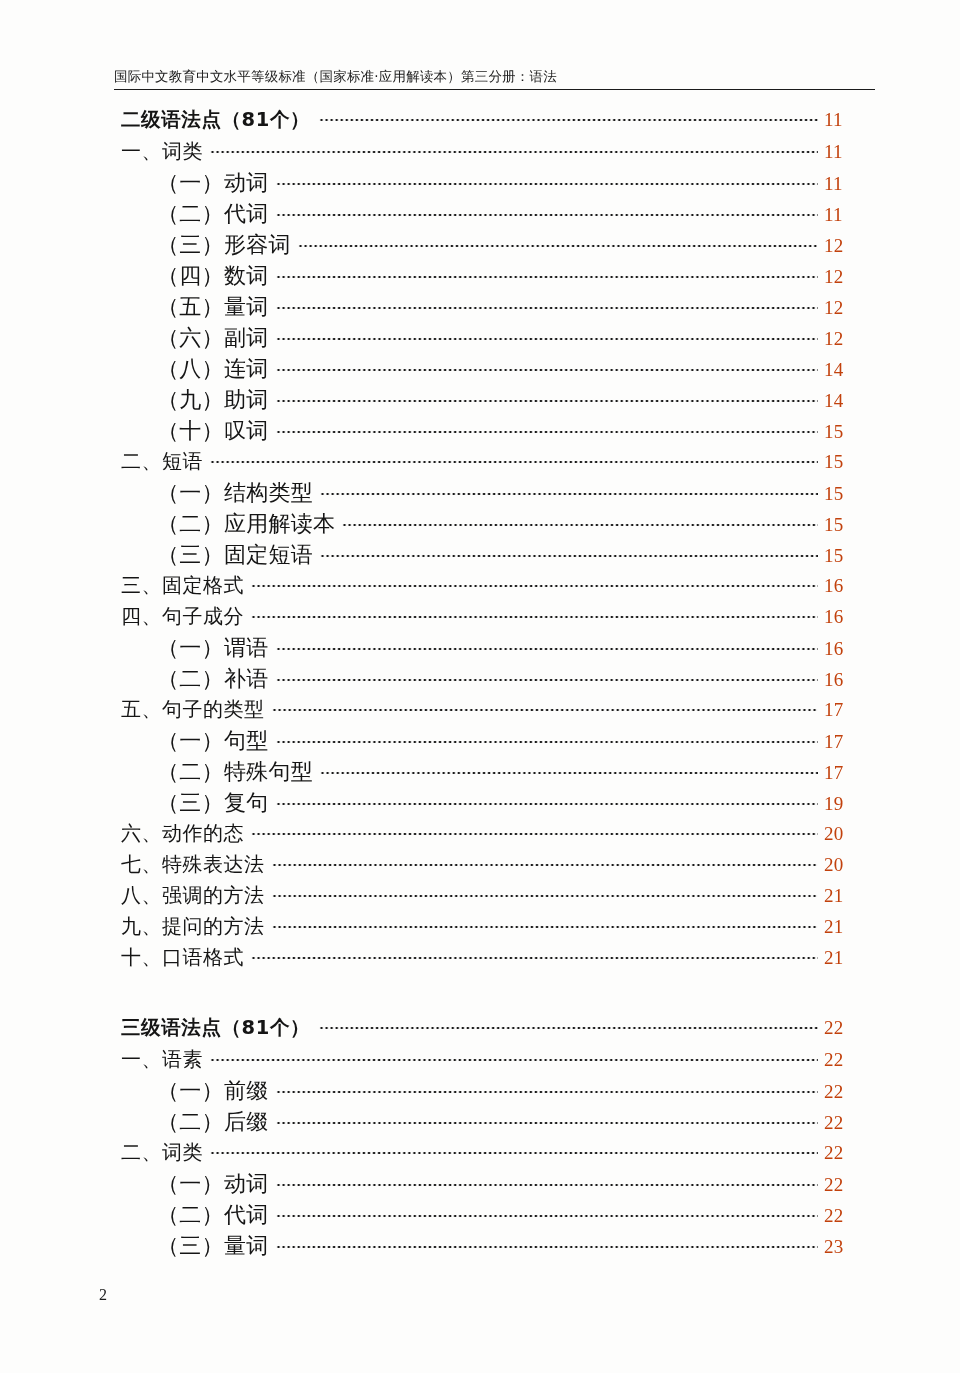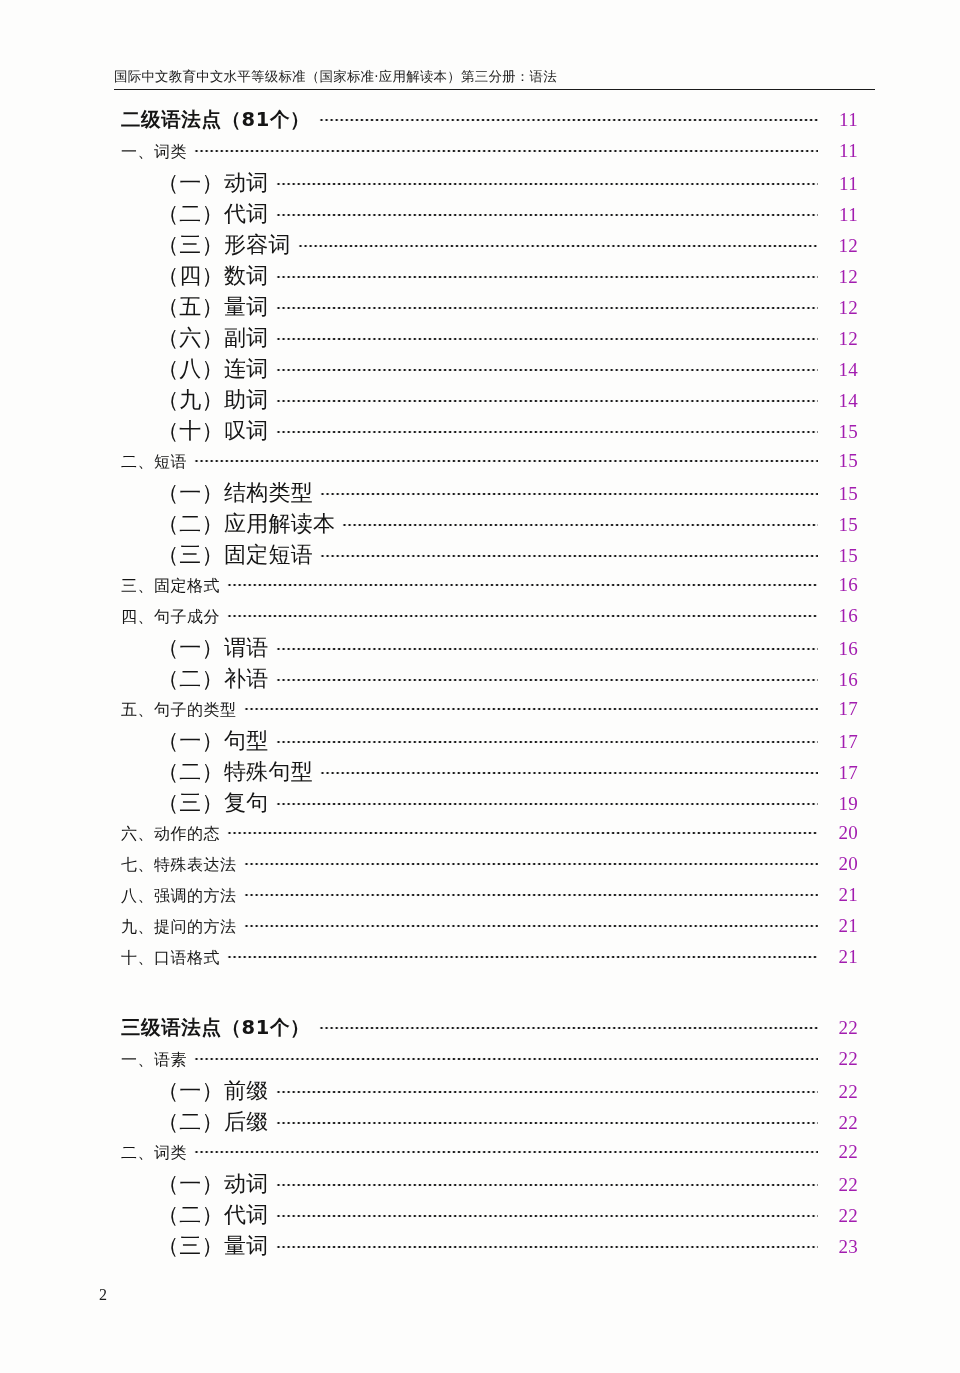--- a/index.html
+++ b/index.html
@@ -90,42 +90,41 @@
     bottom: 0.30em;
     height: 2.2px;
     background-image: radial-gradient(circle, #1a1a1a 46%, rgba(0,0,0,0) 52%);
     background-size: 5.05px 2.2px;
     background-repeat: repeat-x;
     background-position: left bottom;
   }
 
   .toc-page {
     flex: 0 0 34px;
-    text-align: right;
     font-family: "Liberation Serif", "DejaVu Serif", serif;
     font-size: 19px;
     line-height: 1;
-    color: #a21caf;
+    color: #c2410c;
     letter-spacing: 0.3px;
   }
 
   
   .lvl-0 .toc-label {
     font-family: "DejaVu Sans", "Liberation Sans", sans-serif;
     font-weight: 700;
     font-size: 19.5px;
     letter-spacing: 0.6px;
     padding-left: 24px;
   }
   .lvl-0 .toc-leader { margin-left: 9px; }
 
   .lvl-1 .toc-label {
     font-family: Liberation Serif, serif;
     font-weight: 400;
-    font-size: 16px;
+    font-size: 20px;
     letter-spacing: 0.5px;
     padding-left: 24px;
   }
 
   .lvl-2 .toc-label {
     font-family: "DejaVu Sans", "Liberation Sans", sans-serif;
     font-weight: 400;
     font-size: 22px;
     letter-spacing: 0.3px;
     padding-left: 60px;

